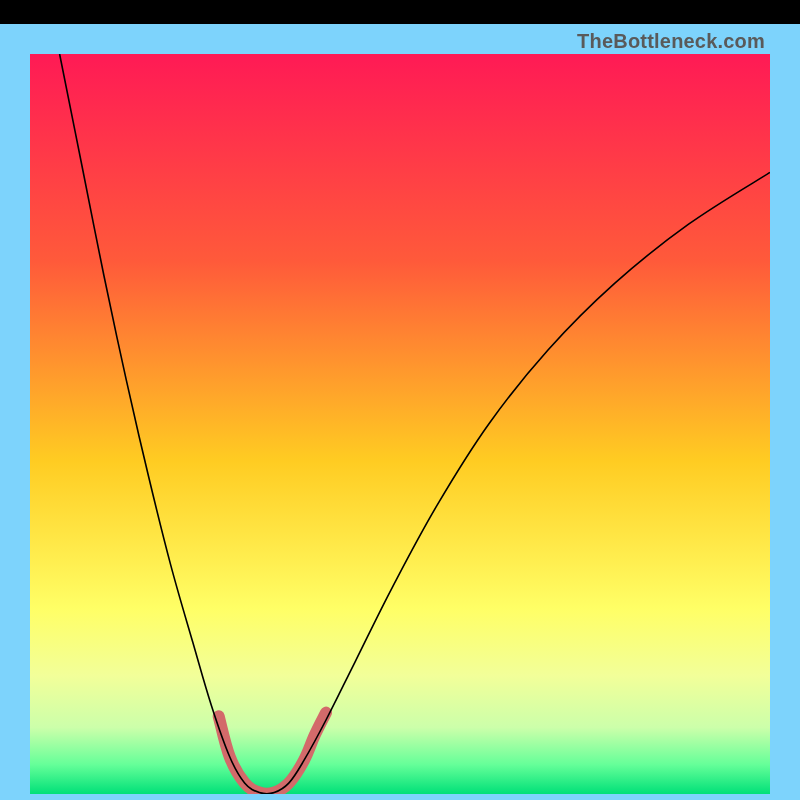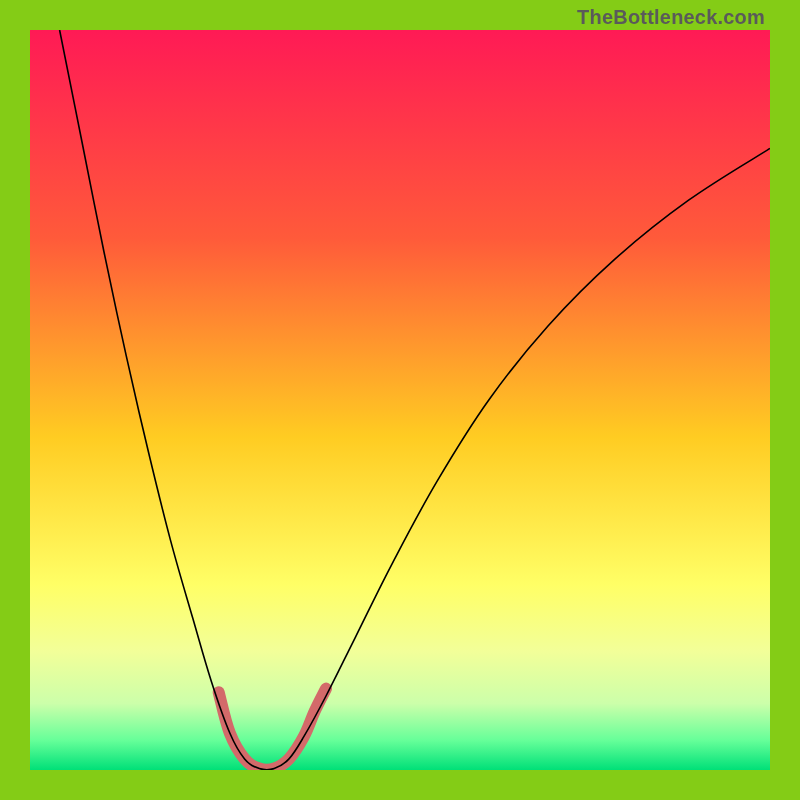--- a/index.html
+++ b/index.html
@@ -7,21 +7,22 @@
     padding: 0;
     width: 800px;
     height: 800px;
     overflow: hidden;
     background: #000;
     font-family: Arial, Helvetica, sans-serif;
   }
   .frame {
     position: absolute;
     inset: 0;
-    background: #84cc16;
+    background: #7dd3fc;
+    margin-top: 24px;
   }
   .plot-area {
     position: absolute;
     left: 30px;
     top: 30px;
     width: 740px;
     height: 740px;
     overflow: hidden;
   }
   .watermark {

